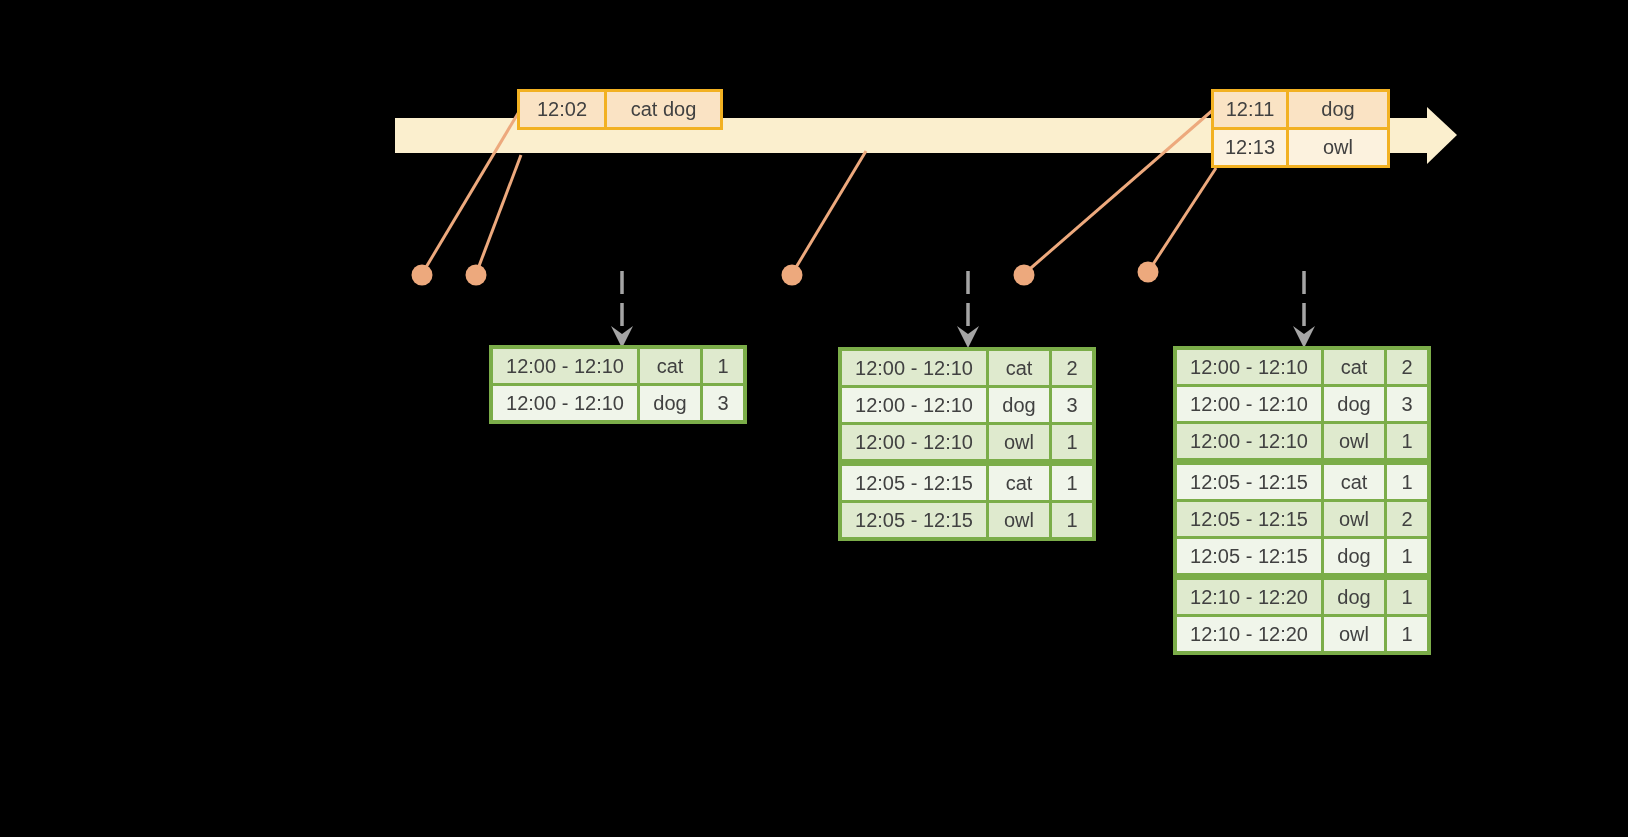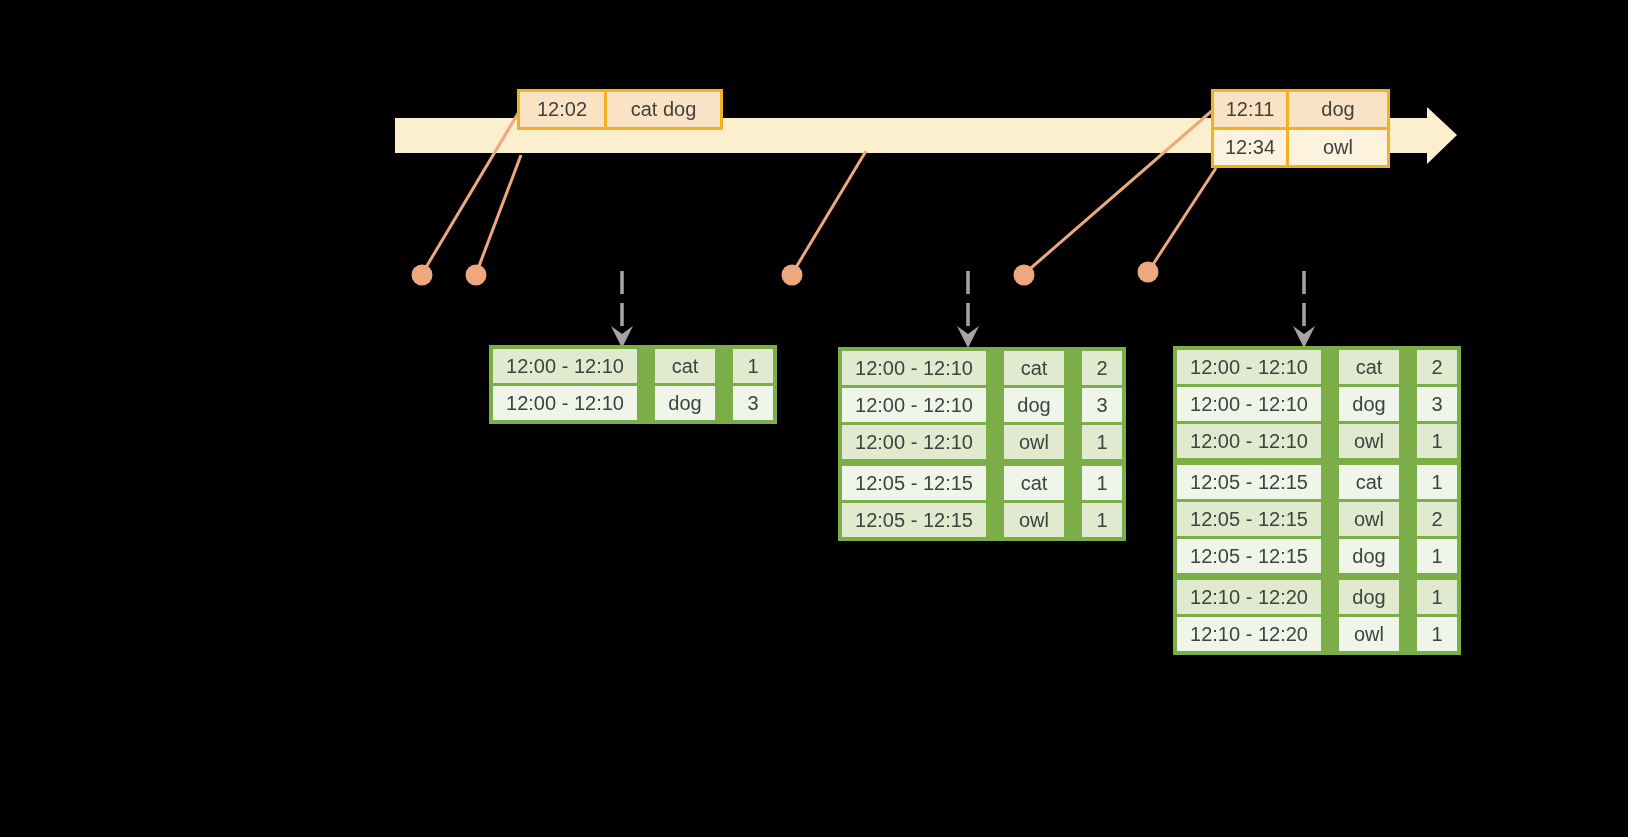--- a/index.html
+++ b/index.html
@@ -39,21 +39,21 @@
   .et3 .trow{grid-template-columns:72px 98px;border-radius:15px;}
   .etable .dark  .cell{background:var(--event-row-dark);}
   .etable .light .cell{background:var(--event-row-light);}
 
   
   .rtable{
     position:absolute;background:var(--result-border);
     border:4px solid var(--result-border);
     display:flex;flex-direction:column;gap:3px;
   }
-  .rtable .trow{display:grid;grid-template-columns:144px 60px 40px;gap:18px;height:34px;background:var(--result-border);}
+  .rtable .trow{display:grid;grid-template-columns:144px 60px 40px;gap:3px;height:34px;background:var(--result-border);}
   .rtable .trow.group-start{margin-top:4px;}
   .rtable .dark  .cell{background:var(--result-row-dark);}
   .rtable .light .cell{background:var(--result-row-light);}
 
   .cell{
     display:flex;align-items:center;justify-content:center;
     font-size:20px;color:var(--text);white-space:nowrap;
   }
 </style>
 </head>
@@ -99,21 +99,21 @@
       </div>
     </div>
 
 
   <div class="etable et3" style="left:1211px;top:61px">
       <div class="trow dark">
         <div class="cell time">12:11</div>
         <div class="cell words">dog</div>
       </div>
       <div class="trow light">
-        <div class="cell time">12:34</div>
+        <div class="cell time">12:13</div>
         <div class="cell words">owl</div>
       </div>
     </div>
 
   <div class="rtable" style="left:489px;top:317px">
       <div class="trow dark">
         <div class="cell window">12:00 - 12:10</div>
         <div class="cell word">cat</div>
         <div class="cell count">1</div>
       </div>

